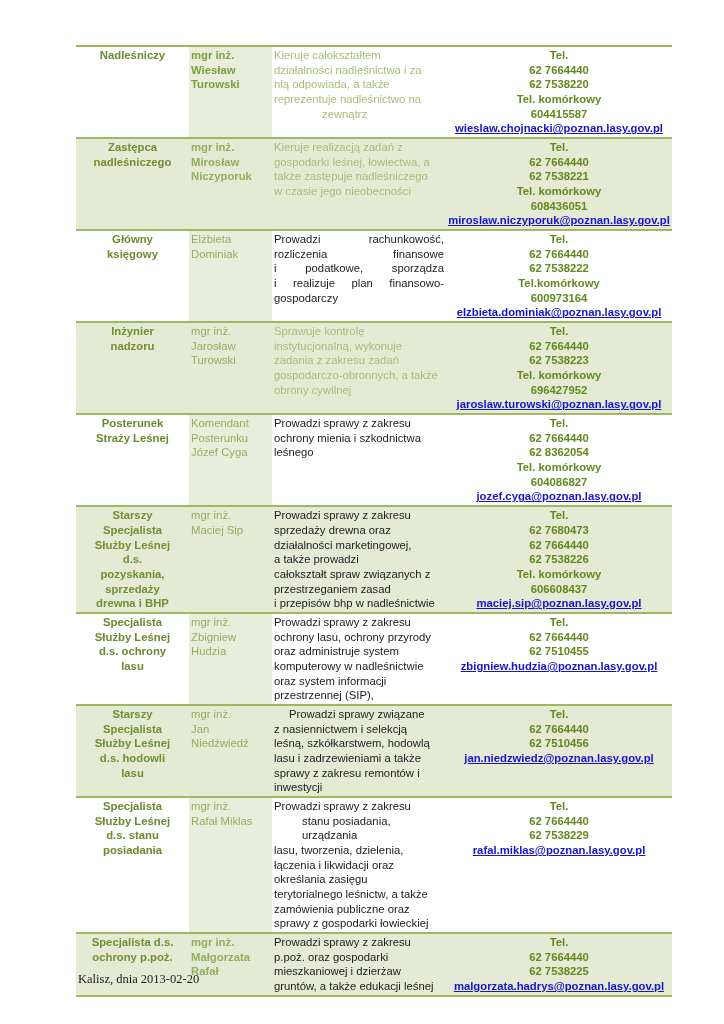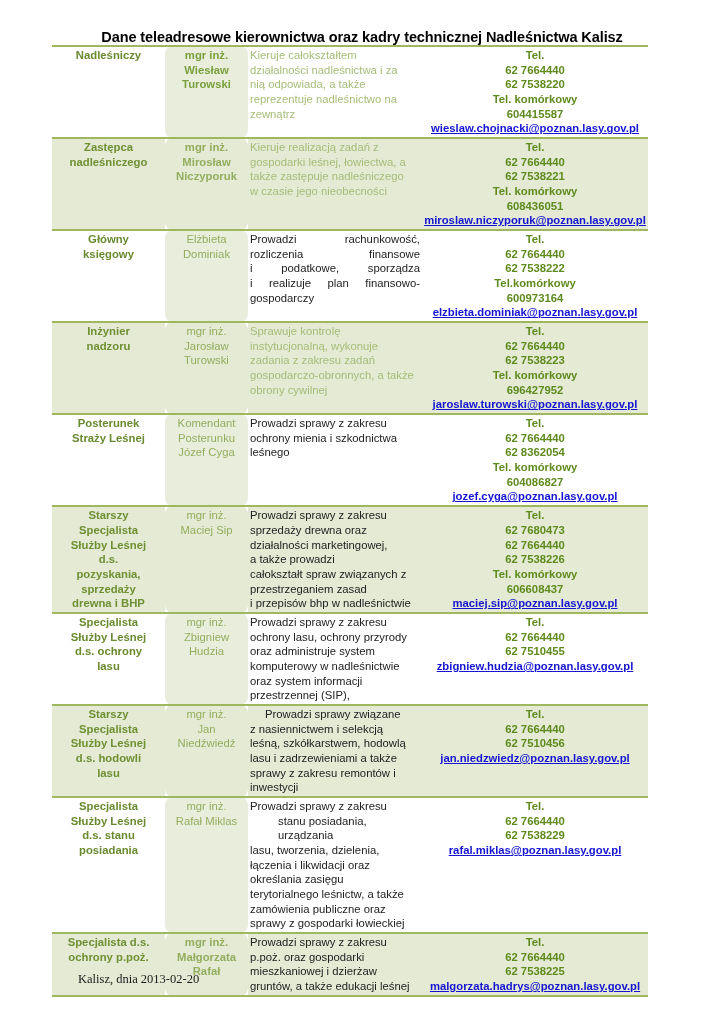--- a/index.html
+++ b/index.html
@@ -27,21 +27,21 @@
     top: 29px;
     width: 724px;
     text-align: center;
     font-size: 14.5px;
     font-weight: bold;
     color: #000000;
     letter-spacing: -0.1px;
   }
   table.contacts {
     position: absolute;
-    left: 52px;
+    left: 76px;
     top: 45px;
     width: 596px;
     border-collapse: collapse;
     table-layout: fixed;
   }
   table.contacts td {
     vertical-align: top;
     padding: 1px 2px 1px 2px;
     font-size: 11.3px;
     line-height: 1.30;
@@ -66,24 +66,22 @@
 
   td.pos {
     text-align: center;
     font-weight: bold;
     color: #6a8a2f;
     padding-top: 3px;
   }
   tr.band td.pos { color: #6f9033; }
 
   td.name {
-    text-align: center;
     color: #93ae5e;
     padding-top: 3px;
-    border-radius: 8px;
   }
   tr.band td.name { color: #93ae5e; }
   td.name.bold { font-weight: bold; color: #7aa03e; }
 
   td.desc {
     text-align: left;
     color: #222222;
     padding-top: 3px;
     padding-left: 4px;
   }
@@ -111,21 +109,20 @@
     font-family: "Liberation Serif", serif;
     font-size: 12.5px;
     color: #1a1a1a;
   }
 </style>
 </head>
 <body>
 
 <div class="page">
 
-  <div class="doc-title">Dane teleadresowe kierownictwa oraz kadry technicznej Nadleśnictwa Kalisz</div>
 
   <table class="contacts">
     <colgroup>
       <col class="c-pos">
         <col class="c-name">
         <col class="c-desc">
         <col class="c-tel">
     </colgroup>
     <tbody>
         <tr class="plain">
@@ -135,21 +132,21 @@
           <td class="name bold">
             <span style="display: block;">mgr inż.</span>
             <span style="display: block;">Wiesław</span>
             <span style="display: block;">Turowski</span>
           </td>
           <td class="desc green">
             <span style="display: block;">Kieruje całokształtem</span>
             <span style="display: block;">działalności nadleśnictwa i za</span>
             <span style="display: block;">nią odpowiada, a także</span>
             <span style="display: block;">reprezentuje nadleśnictwo na</span>
-            <span style="display: block;">zewnątrz</span>
+            <span style="display: block; margin-left: 48px;">zewnątrz</span>
           </td>
           <td class="tel"><span class="line">Tel.</span><span class="line">62 7664440</span><span class="line">62 7538220</span><span class="line">Tel. komórkowy</span><span class="line">604415587</span><span class="mail">wieslaw.chojnacki@poznan.lasy.gov.pl</span></td>
         </tr>
         <tr class="band">
           <td class="pos">
             <span class="line" style="display: block;">Zastępca</span>
             <span class="line" style="display: block;">nadleśniczego</span>
           </td>
           <td class="name bold">
             <span style="display: block;">mgr inż.</span>

